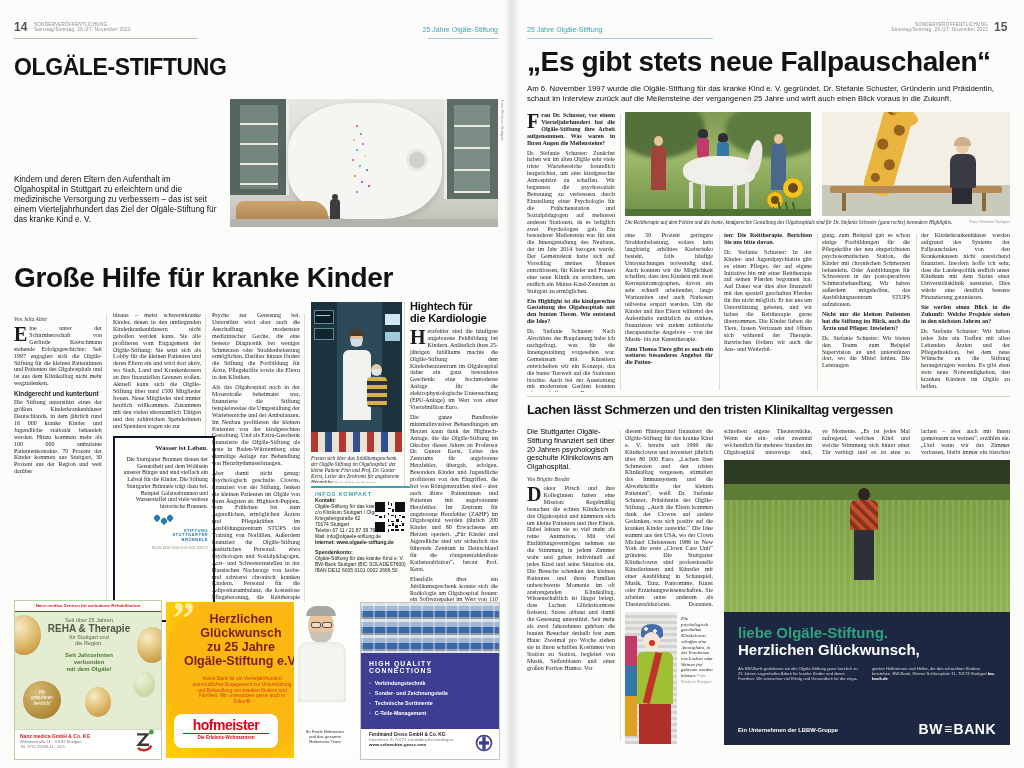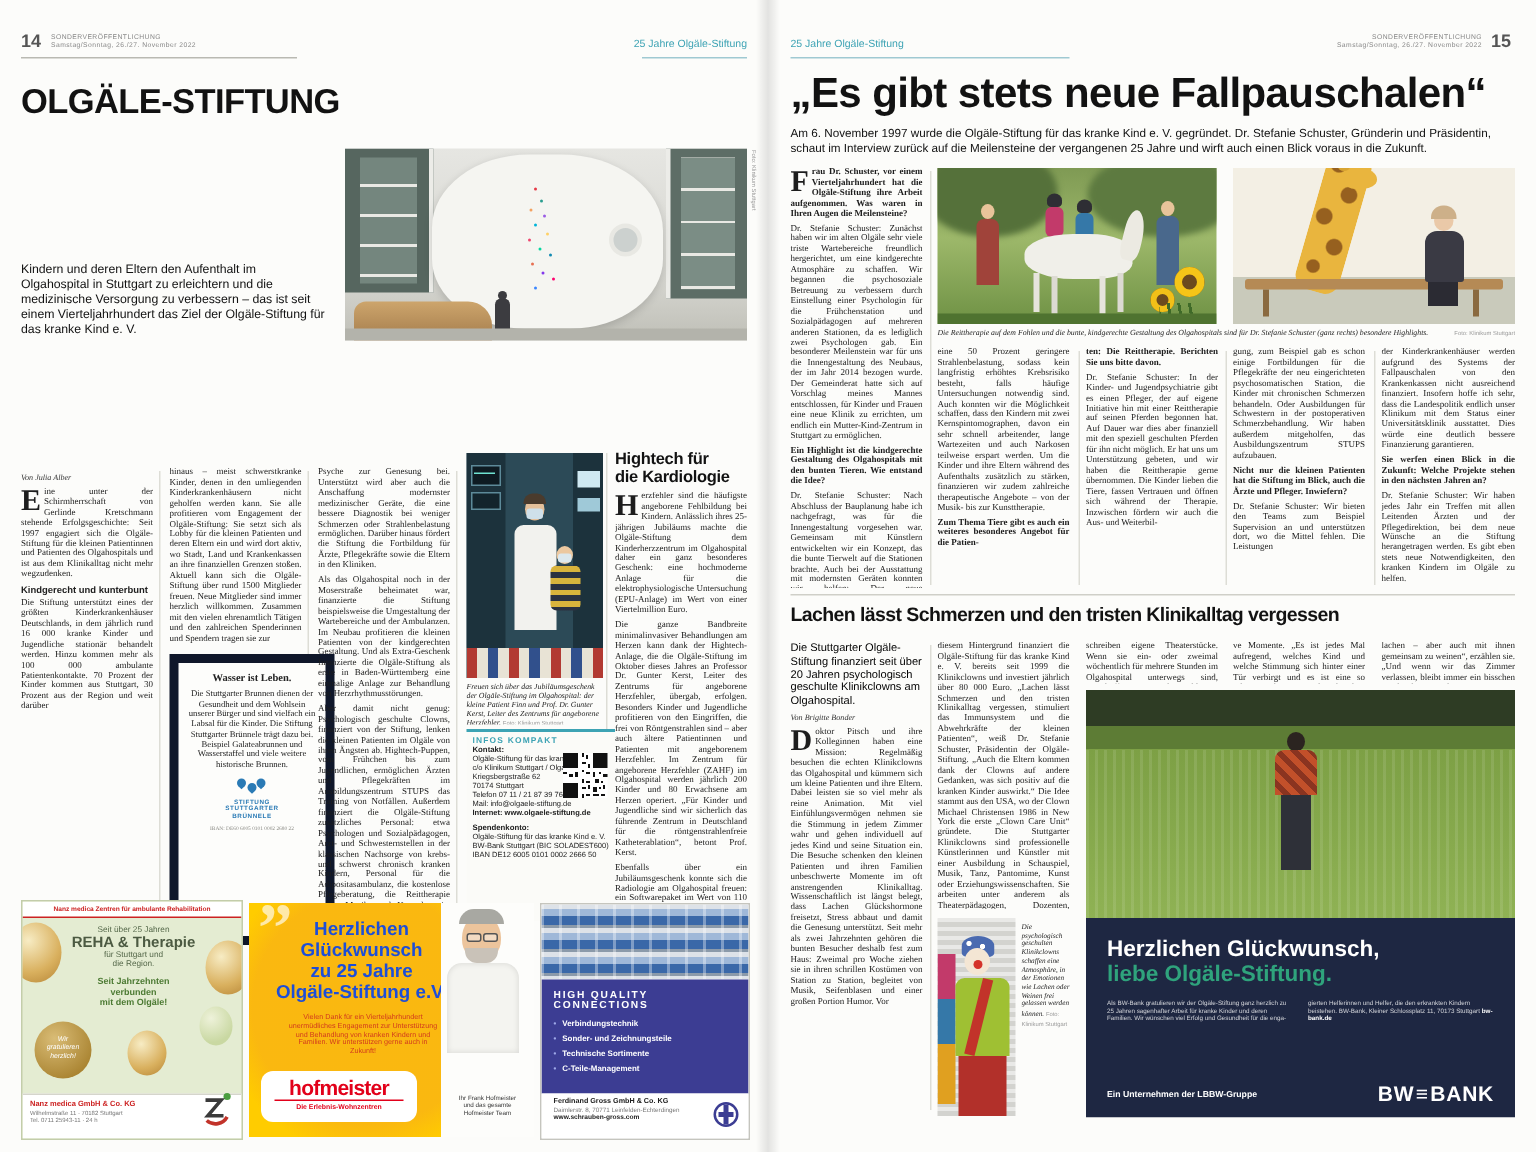--- a/index.html
+++ b/index.html
@@ -16,21 +16,21 @@
     text-align:justify;color:#1d1d1d;}
   .col p{margin:0 0 3px 0;}
   .q{font-weight:bold;margin:3px 0 2px 0;}
   .dc{float:left;font:bold 20px/16px "Liberation Serif",serif;padding:1px 2px 0 0;}
   .lead{font:8px/9.6px "Liberation Sans",sans-serif;color:#000;text-align:left;}
   .byline{font:italic 5.4px "Liberation Serif",serif;color:#333;margin:4px 0 3px 0;}
   .sub{font:bold 6.3px/7px "Liberation Sans",sans-serif;text-align:left;margin:3px 0 2px 0;}
   .cap{font:italic 5.2px/6.1px "Liberation Serif",serif;color:#222;text-align:left;}
   .crd{font:3.9px "Liberation Sans",sans-serif;color:#999;font-style:normal;}
   .ph{position:absolute;overflow:hidden;}
-  .wbox{position:absolute;border:6px solid #0f172a;background:#fdfdfb;text-align:center;
+  .wbox{position:absolute;border:2px solid #0f172a;background:#fdfdfb;text-align:right;
     font-family:"Liberation Serif",serif;color:#222;overflow:hidden;}
   .ibox{position:absolute;border-top:2px solid #3da3b4;background:#fbfbf8;overflow:hidden;
     font:5px/6px "Liberation Sans",sans-serif;color:#222;text-align:left;}
   .ibox div{margin:0;}
   .blab{font-weight:bold;font-size:5.2px;margin-top:3px;}
   .adbody{font-family:"Liberation Sans",sans-serif;}
   .fgitem{font:bold 5.3px/10px "Liberation Sans",sans-serif;color:#fff;}
   .fgdot{color:#9fa8e8;margin-right:4px;}
   .balloon{position:absolute;border-radius:50%;}
   .gold{background:radial-gradient(circle at 35% 30%, #f7ecc4, #d9b05e 60%, #b9893a 95%);}
@@ -63,20 +63,21 @@
     <div class="abs" style="left:58px;top:4px;width:154px;height:116px;background:#f5f5f1;border-radius:42% 44% 40% 40%;box-shadow:0 2px 6px rgba(0,0,0,.15);"></div>
     <div class="abs" style="left:176px;top:50px;width:16px;height:16px;border-radius:50%;background:#ccd1cf;border:3px solid #e8e8e3;"></div>
     <div class="abs" style="left:126px;top:26px;width:2px;height:2px;background:#e63946;border-radius:1px;box-shadow:4px 8px #2a9d8f,-3px 14px #f4a261,6px 18px #9b5de5,0px 24px #00b4d8,8px 30px #ffd166,-4px 34px #ef476f,3px 40px #06d6a0,10px 44px #118ab2,-2px 50px #e76f51,5px 56px #8338ec,12px 60px #ff006e,0px 66px #3a86ff;"></div>
     <div class="abs" style="left:6px;bottom:0;width:92px;height:26px;background:linear-gradient(180deg,#cda56c,#a47c4c);border-radius:8px 16px 0 0;"></div>
     <div class="abs" style="left:100px;bottom:2px;width:10px;height:26px;background:#3c3c40;border-radius:4px 4px 0 0;"></div>
     <div class="abs" style="left:102px;bottom:27px;width:6px;height:6px;background:#3c3c40;border-radius:50%;"></div>
     <div class="abs" style="left:0;bottom:0;width:100%;height:8px;background:#b3b3ab;"></div>
   </div>
   <div class="abs crd" style="left:500px;top:100px;height:126px;writing-mode:vertical-rl;">Foto: Klinikum Stuttgart</div>
 
+  <div class="abs hl" style="left:14px;top:262px;width:484px;font-size:28px;">Große Hilfe für kranke Kinder</div>
 
   <div class="vr" style="left:106px;top:314px;height:292px;"></div>
   <div class="vr" style="left:205px;top:314px;height:292px;"></div>
   <div class="vr" style="left:304px;top:314px;height:292px;"></div>
   <div class="vr" style="left:404px;top:302px;height:304px;"></div>
 
   <div class="col" style="left:14px;top:312px;width:88px;height:294px;">
     <div class="byline">Von Julia Alber</div>
     <p><span class="dc">E</span><span>ine unter der Schirmherrschaft von Gerlinde Kretschmann stehende Erfolgsgeschichte: Seit 1997 engagiert sich die Olgäle-Stiftung für die kleinen Patientinnen und Patienten des Olgahospitals und ist aus dem Klinikalltag nicht mehr wegzudenken.</span></p>
     <div class="sub">Kindgerecht und kunterbunt</div>
@@ -196,21 +197,21 @@
           <path d="M5 8 h13 l-11 13 h13" stroke="#3a3a3a" stroke-width="3" fill="none"></path>
           <path d="M6 25 a11 11 0 0 0 17 -3" stroke="#c2332a" stroke-width="3" fill="none"></path>
         </svg>
       </div>
     </div>
   </div>
 
   <div class="abs adbody" style="left:166px;top:602px;width:190px;height:156px;background:#fc0;overflow:hidden;">
     <div class="abs" style="left:-20px;top:-30px;width:200px;height:200px;border-radius:50%;background:radial-gradient(circle,#f9b314 55%,rgba(249,179,20,0) 70%);opacity:.8;"></div>
     <div class="abs" style="left:6px;top:-10px;font:bold 46px 'Liberation Serif',serif;color:rgba(255,255,255,.65);">”</div>
-    <div class="abs" style="left:10px;top:10px;width:130px;text-align:center;color:#1d4ed8;font:bold 12.5px/14px 'Liberation Sans',sans-serif;">
+    <div class="abs" style="left:10px;top:10px;width:130px;text-align:center;color:#7f1d1d;font:bold 12.5px/14px 'Liberation Sans',sans-serif;">
       <div>Herzlichen</div>
       <div>Glückwunsch</div>
       <div>zu 25 Jahre</div>
       <div>Olgäle-Stiftung e.V.</div>
     </div>
     <div class="abs" style="left:24px;top:74px;width:104px;text-align:center;color:#d23b1e;font:4.8px/5.8px 'Liberation Sans',sans-serif;">Vielen Dank für ein Vierteljahrhundert unermüdliches Engagement zur Unterstützung und Behandlung von kranken Kindern und Familien. Wir unterstützen gerne auch in Zukunft!</div>
     <div class="abs" style="left:8px;bottom:10px;width:104px;height:34px;background:#fff;border-radius:8px;text-align:center;padding-top:4px;box-sizing:border-box;">
       <div style="font:bold 14px/14px 'Liberation Sans',sans-serif;color:#e2001a;letter-spacing:-0.5px;">hofmeister</div>
       <div style="width:86px;height:1px;background:#e2001a;margin:1px auto;"></div>
       <div style="font:bold 4.6px 'Liberation Sans',sans-serif;color:#e2001a;">Die Erlebnis-Wohnzentren</div>
@@ -381,22 +382,22 @@
   </div>
 
   <div class="abs" style="left:212px;top:460px;width:286px;height:285px;overflow:hidden;">
     <div class="ph" style="left:0;top:0;width:286px;height:152px;background:linear-gradient(180deg,#2e3c24 0 16%,#5d7c35 16% 26%,#7da045 26%,#8fb254 100%);">
       <div class="abs" style="left:0;top:40px;width:100%;height:112px;background:repeating-linear-gradient(90deg,rgba(255,255,255,.10) 0 2px,transparent 2px 6px);"></div>
       <div class="abs" style="left:134px;top:28px;width:12px;height:13px;background:#2b2420;border-radius:50%;"></div>
       <div class="abs" style="left:126px;top:40px;width:28px;height:30px;background:repeating-linear-gradient(45deg,#c2502a 0 4px,#8a3420 4px 8px);border-radius:6px 6px 0 0;"></div>
       <div class="abs" style="left:130px;top:70px;width:20px;height:50px;background:#2e3038;"></div>
     </div>
     <div class="abs" style="left:0;top:152px;width:286px;height:133px;background:#1e2742;color:#fff;padding:12px 14px;box-sizing:border-box;">
+      <div style="font:bold 15px/17px 'Liberation Sans',sans-serif;color:#2fa37c;">liebe Olgäle-Stiftung.</div>
       <div style="font:bold 15px/17px 'Liberation Sans',sans-serif;">Herzlichen Glückwunsch,</div>
-      <div style="font:bold 15px/17px 'Liberation Sans',sans-serif;color:#2fa37c;">liebe Olgäle-Stiftung.</div>
       <div class="abs" style="left:14px;top:54px;width:124px;font:4.2px/5.2px 'Liberation Sans',sans-serif;color:rgba(255,255,255,.78);">Als BW-Bank gratulieren wir der Olgäle-Stiftung ganz herzlich zu 25 Jahren sagenhafter Arbeit für kranke Kinder und deren Familien. Wir wünschen viel Erfolg und Gesundheit für die enga-</div>
       <div class="abs" style="left:148px;top:54px;width:124px;font:4.2px/5.2px 'Liberation Sans',sans-serif;color:rgba(255,255,255,.78);">
         <span>gierten Helferinnen und Helfer, die den erkrankten Kindern beistehen. BW-Bank, Kleiner Schlossplatz 11, 70173 Stuttgart</span>
         <span style="font-weight:bold;color:#fff;">bw-bank.de</span>
       </div>
       <div class="abs" style="left:14px;bottom:12px;font:bold 5.8px 'Liberation Sans',sans-serif;">Ein Unternehmen der LBBW-Gruppe</div>
       <div class="abs" style="right:14px;bottom:8px;font:bold 14px 'Liberation Sans',sans-serif;letter-spacing:.5px;">
         <span>BW</span><span style="color:#fff;margin:0 1px;">≡</span><span>BANK</span>
       </div>
     </div>

